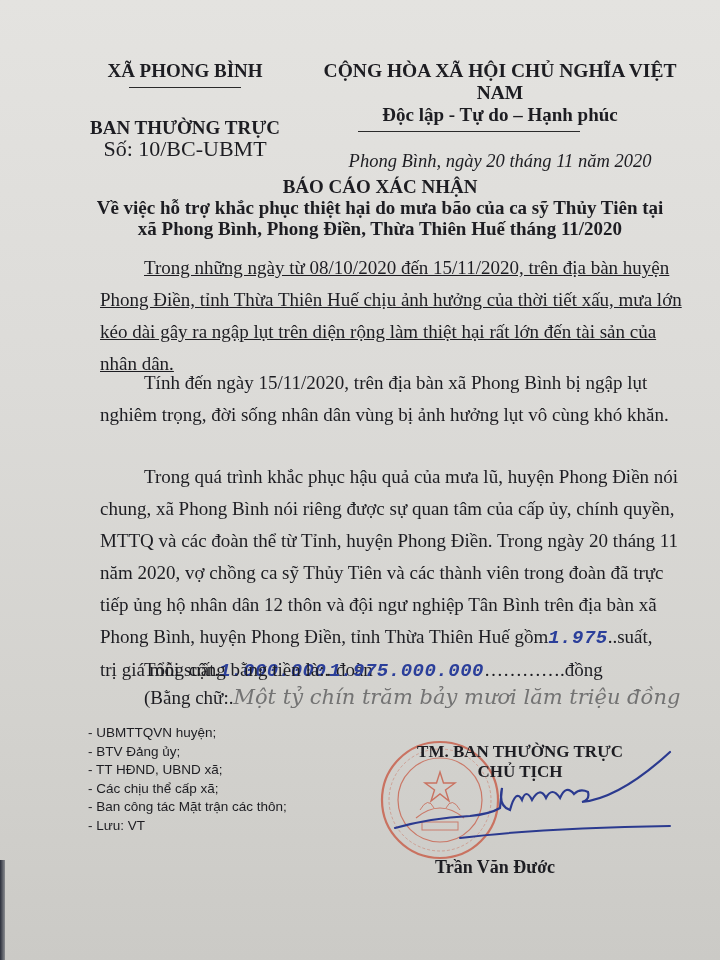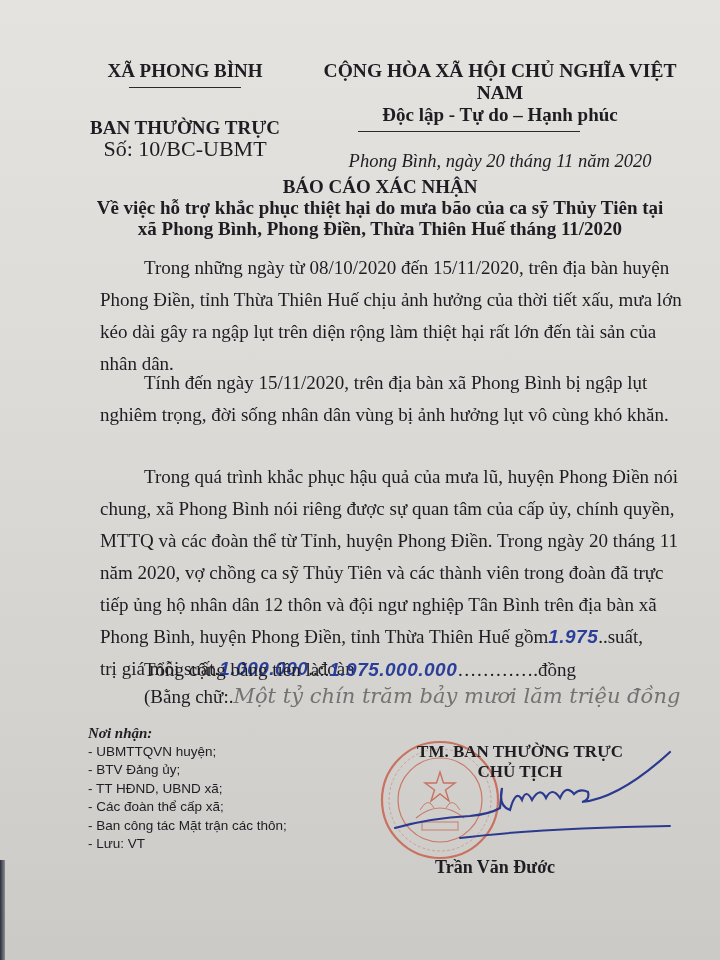--- a/index.html
+++ b/index.html
@@ -27,21 +27,21 @@
   .hdr-right .rule { width: 222px; height: 1px; background: #2a2a2a; margin: 5px auto 0 58px; }
   .hdr-right .r3 { font-style: italic; font-size: 18.5px; line-height: 22px; margin-top: 18px; }
 
   .title-block { left: 60px; top: 176px; width: 640px; text-align: center; font-weight: bold; }
   .title-block .t1 { font-size: 19px; line-height: 21px; }
   .title-block .t2 { font-size: 19px; line-height: 21px; }
   .title-block .t3 { font-size: 19px; line-height: 21px; }
 
   .body-text { left: 100px; width: 590px; font-size: 19px; line-height: 32px; }
   .hw {
-    font-family: Liberation Sans, sans-serif; font-style: italic; font-weight: bold;
+    font-family: Liberation Mono, monospace; font-style: italic; font-weight: bold;
     color: #2b3f9a; letter-spacing: 0.5px;
   }
   .hw-big {
     font-family: "DejaVu Serif", serif; font-style: italic;
     color: #737373; font-size: 21px;
   }
   .line { white-space: nowrap; }
 
   .recipients { left: 88px; top: 724px; width: 300px; font-family: "Liberation Sans", "DejaVu Sans", sans-serif; font-size: 13.5px; line-height: 18.5px; }
   .recipients .rt { font-family: "Liberation Serif", serif; font-style: italic; font-weight: bold; font-size: 15px; }
@@ -70,21 +70,21 @@
   <div class="rule"></div>
   <div class="r3">Phong Bình, ngày 20  tháng 11 năm 2020</div>
 </div>
 
 <div class="abs title-block">
   <div class="t1">BÁO CÁO XÁC NHẬN</div>
   <div class="t2">Về việc hỗ trợ khắc phục thiệt hại do mưa bão của ca sỹ Thủy Tiên tại</div>
   <div class="t3">xã Phong Bình, Phong Điền, Thừa Thiên Huế tháng 11/2020</div>
 </div>
 
-<div class="abs body-text" style="top:252px;">
+<div class="abs body-text" style="top:252px;text-decoration:underline;">
   <div class="line" style="padding-left:44px;">Trong những ngày từ 08/10/2020 đến 15/11/2020, trên địa bàn huyện</div>
   <div class="line">Phong Điền, tỉnh Thừa Thiên Huế chịu ảnh hưởng của thời tiết xấu, mưa lớn</div>
   <div class="line">kéo dài gây ra ngập lụt trên diện rộng làm thiệt hại rất lớn đến tài sản của</div>
   <div class="line">nhân dân.</div>
 </div>
 
 <div class="abs body-text" style="top:367px;">
   <div class="line" style="padding-left:44px;">Tính đến ngày 15/11/2020, trên địa bàn xã Phong Bình bị ngập lụt</div>
   <div class="line">nghiêm trọng, đời sống nhân dân vùng bị ảnh hưởng lụt vô cùng khó khăn.</div>
 </div>
@@ -106,25 +106,24 @@
 <div class="abs body-text" style="top:654px;">
   <div class="line" style="padding-left:44px;">
     <span>Tổng cộng bằng tiền là:.</span><span class="hw">1.975.000.000</span><span>………….đồng</span>
   </div>
   <div class="line" style="padding-left:44px; margin-top:-6px;">
     <span>(Bằng chữ:.</span><span class="hw-big">Một tỷ chín trăm bảy mươi lăm triệu đồng</span>
   </div>
 </div>
 
 <div class="abs recipients">
-  <div class="rt">Nơi nhận:</div>
   <div>- UBMTTQVN huyện;</div>
   <div>- BTV Đảng ủy;</div>
   <div>- TT HĐND, UBND xã;</div>
-  <div>- Các đoàn thể cấp xã;</div>
+  <div>- Các chịu thể cấp xã;</div>
   <div>- Ban công tác Mặt trận các thôn;</div>
   <div>- Lưu: VT</div>
 </div>
 
 <svg class="abs stamp" viewBox="0 0 124 124">
   <circle cx="62" cy="62" r="58" fill="none" stroke="#c8624e" stroke-width="2.2" opacity="0.85"></circle>
   <circle cx="62" cy="62" r="42" fill="none" stroke="#c8624e" stroke-width="1.2" opacity="0.8"></circle>
   <circle cx="62" cy="62" r="51" fill="none" stroke="#c8624e" stroke-width="0.6" stroke-dasharray="3 2" opacity="0.7"></circle>
   <polygon points="62,34 65.5,45 77,45 67.5,52 71,63 62,56 53,63 56.5,52 47,45 58.5,45" fill="none" stroke="#c8624e" stroke-width="1.4" opacity="0.85"></polygon>
   <path d="M38 80 Q62 60 86 80" fill="none" stroke="#c8624e" stroke-width="1.2" opacity="0.8"></path>

